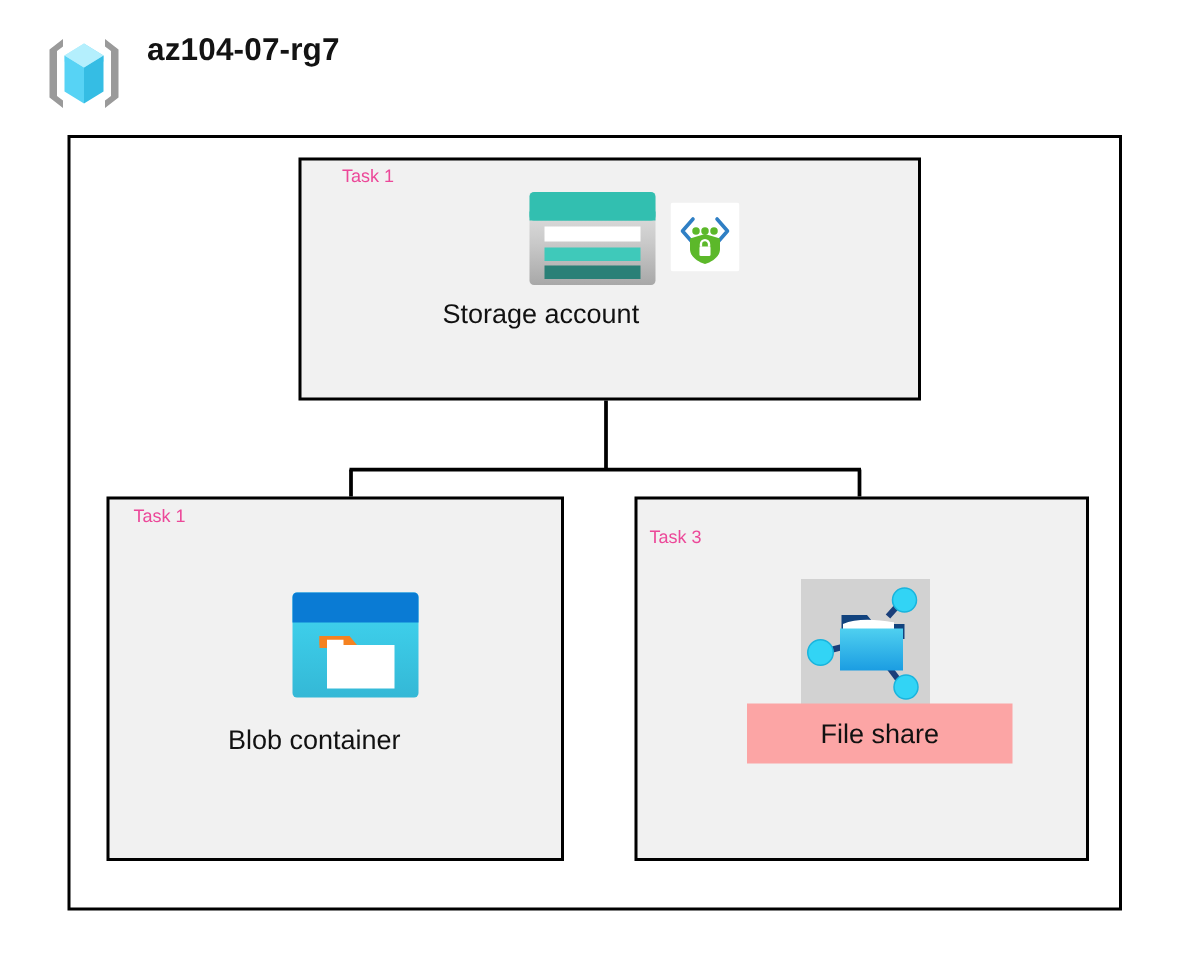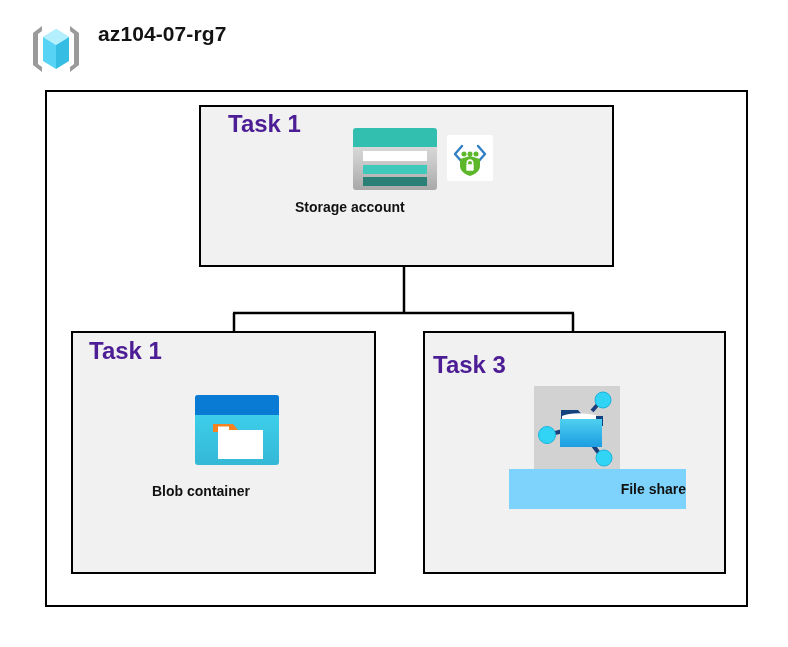--- a/index.html
+++ b/index.html
@@ -64,56 +64,56 @@
     background: #f1f1f1;
     border: 2px solid #000000;
     box-sizing: border-box;
   }
   #task1-box { left: 199px; top: 105px; width: 415px; height: 162px; }
   #task2-box { left: 71px;  top: 331px; width: 305px; height: 243px; }
   #task3-box { left: 423px; top: 331px; width: 303px; height: 243px; }
 
   .task-label {
     position: absolute;
-    font-size: 24px;
-    font-weight: bold;
-    color: #4c1d95;
+    font-size: 12px;
+    font-weight: normal;
+    color: #ec4899;
     white-space: nowrap;
   }
   #task1-label { left: 228px; top: 110px; }
   #task2-label { left: 89px;  top: 337px; }
   #task3-label { left: 433px; top: 351px; }
 
   
   #connectors {
     position: absolute;
     left: 0; top: 0;
     width: 788px; height: 647px;
     pointer-events: none;
   }
 
   
   .node-label {
     position: absolute;
-    font-size: 14px;
-    font-weight: bold;
+    font-size: 18px;
+    font-weight: normal;
     color: #111111;
     white-space: nowrap;
     text-align: center;
   }
   #storage-label { left: 295px; top: 199px; }
   #blob-label    { left: 152px; top: 483px; }
   #fileshare-label {
-    left: 509px;
+    left: 498px;
     top: 469px;
     width: 177px;
     height: 40px;
     line-height: 40px;
-    background: #7dd3fc;
-    text-align: right;
+    background: #fca5a5;
+    text-align: center;
   }
 
   
   .icon-wrap { position: absolute; }
   #storage-icon-wrap  { left: 351px; top: 126px; width: 88px; height: 66px; }
   #secure-badge-wrap  { left: 447px; top: 135px; width: 46px; height: 46px; }
   #blob-icon-wrap     { left: 193px; top: 393px; width: 88px; height: 74px; }
   #fileshare-icon-wrap{ left: 534px; top: 386px; width: 86px; height: 86px; }
   #fileshare-hl {
     position: absolute;

